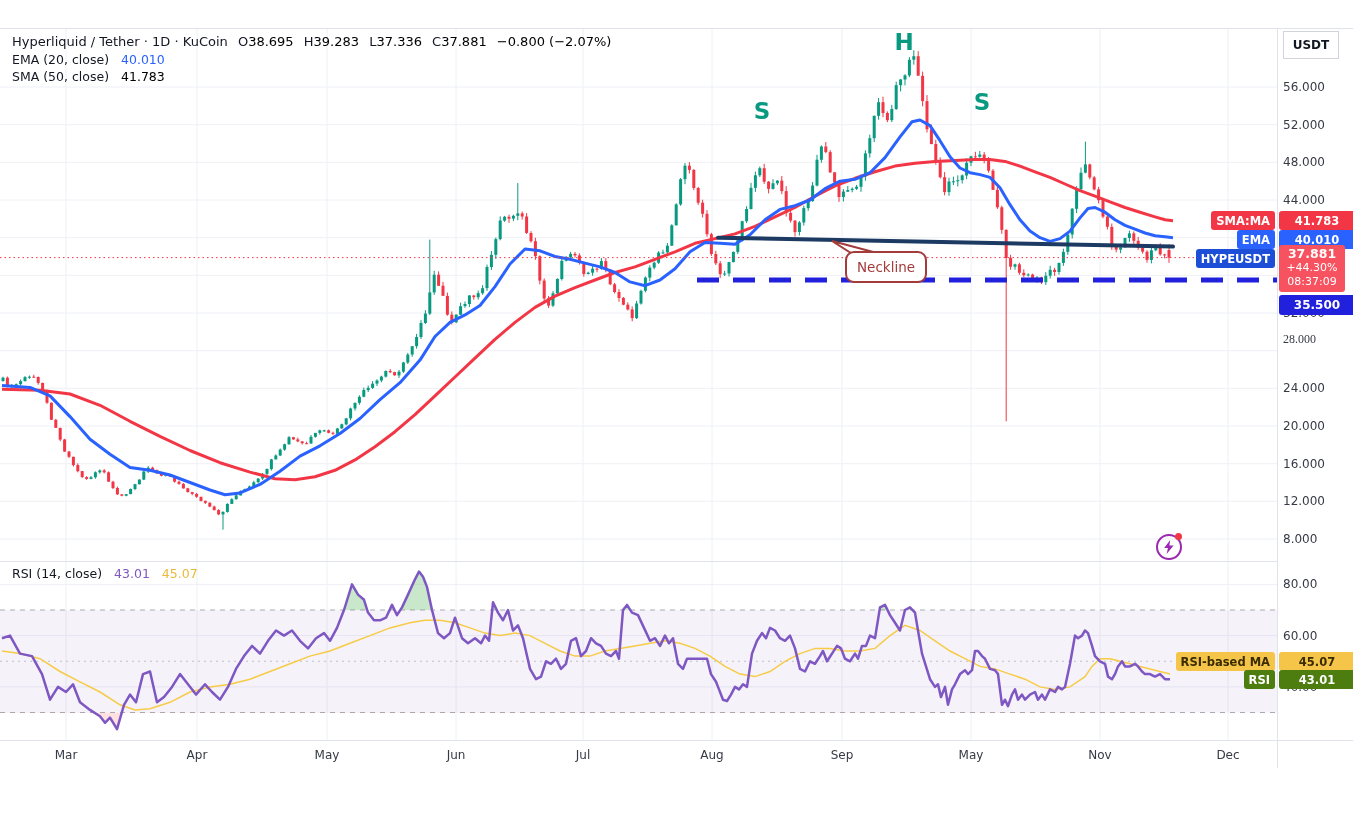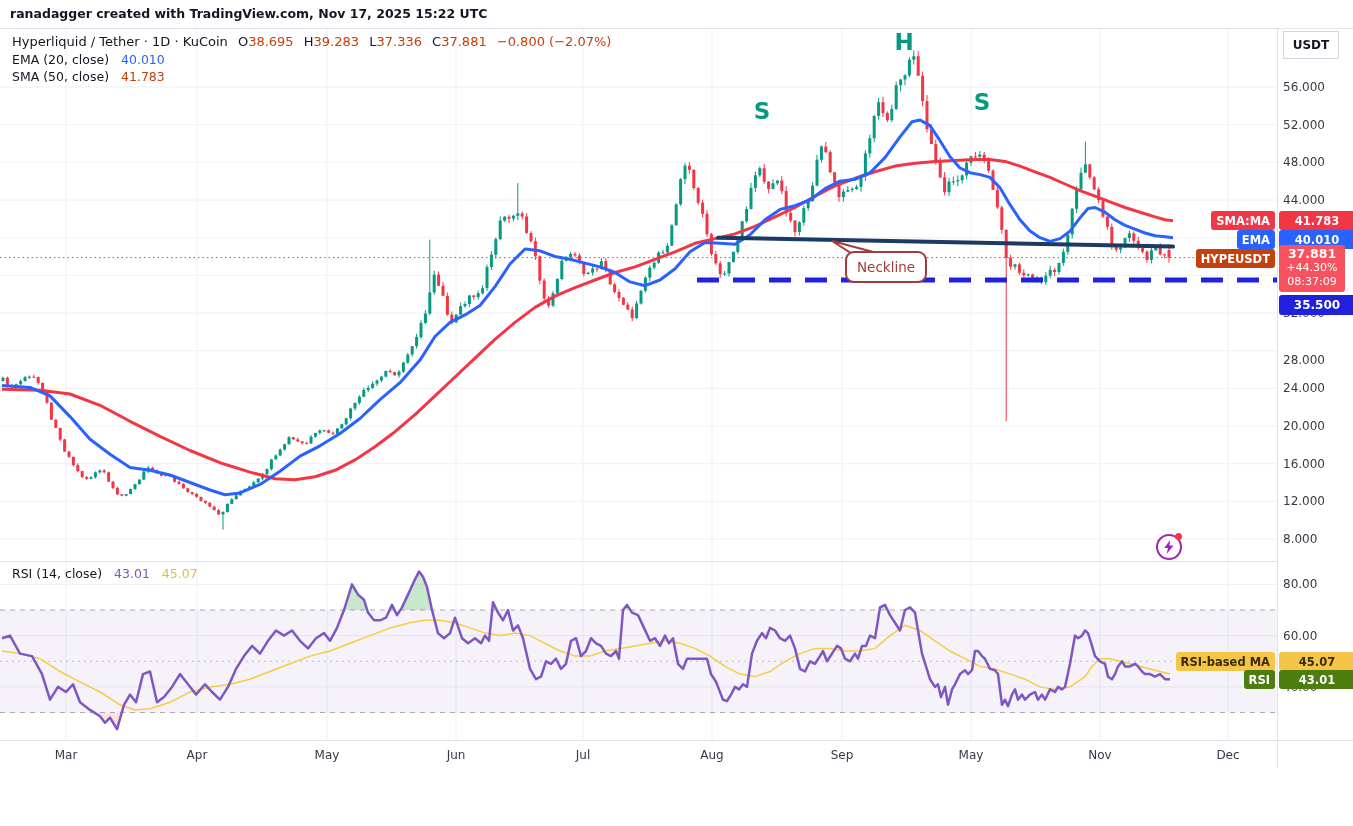--- a/index.html
+++ b/index.html
@@ -4,39 +4,39 @@
 <style>
   html,body{margin:0;padding:0;background:#fff;width:1353px;height:826px;overflow:hidden;
     font-family:"DejaVu Sans","Liberation Sans",sans-serif;-webkit-font-smoothing:antialiased;}
   #stage{position:relative;width:1353px;height:826px;background:#fff;}
   #chart-svg{position:absolute;left:0;top:0;z-index:1;}
   .hdr{position:absolute;left:10px;top:6px;font-size:12.5px;font-weight:700;color:#131722;z-index:5;}
   .frame-line{position:absolute;background:#e0e3eb;z-index:2;}
   
   .legend{position:absolute;z-index:6;font-size:13px;color:#131722;white-space:nowrap;}
   .legend .k{color:#131722;margin-left:6px;}
-  .legend .red{color:#c2410c;}
+  .legend .red{color:#000000;}
   .legend .blue{color:#2962ff;}
   .legend .purple{color:#7e57c2;}
   .legend .yellow{color:#f0b90b;}
   .legend.sub{font-size:12.5px;}
   
   .tick{position:absolute;font-size:12px;color:#363a45;z-index:4;left:1283px;transform:translateY(-50%);}
   .mtick{position:absolute;font-size:12px;color:#363a45;z-index:4;top:748px;transform:translateX(-50%);}
   .currency-btn{position:absolute;left:1283px;top:31px;width:54px;height:26px;z-index:6;
      border:1px solid #d1d4dc;border-radius:0;background:#fff;color:#131722;font-size:12px;
      font-weight:600;display:flex;align-items:center;justify-content:center;}
   
   .badge{position:absolute;z-index:7;font-size:11.5px;font-weight:700;color:#fff;border-radius:3px;
      padding:2px 5px;display:flex;align-items:center;justify-content:center;white-space:nowrap;}
   .tag{right:78px;}
   .val{left:1279px;width:66px;}
   .bg-smared{background:#f23645;}
   .bg-blue{background:#2962ff;}
-  .bg-hred{background:#c2410c;}
+  .bg-hred{background:#1d4ed8;}
   .bg-dblue{background:#2020dd;}
   .bg-yellow{background:#f5c54a;color:#3a2c00;}
   .bg-purple{background:#4d7c0f;}
   .price-badge{position:absolute;left:1279px;top:245px;width:66px;z-index:7;background:#f7525f;
      border-radius:3px;color:#fff;text-align:center;padding:2px 0 3px 0;line-height:14px;}
   .price-badge .big{font-size:12.5px;font-weight:700;}
   .price-badge .sm{font-size:11px;font-weight:400;}
   
   .shs{position:absolute;z-index:6;color:#089981;font-weight:700;font-size:23px;transform:translate(-50%,-50%);}
   .callout{position:absolute;z-index:6;background:#fff;border:2px solid #a33b3b;border-radius:9px;
@@ -44,21 +44,20 @@
   .watermark-ic{position:absolute;z-index:6;width:22px;height:22px;border:2px solid #9c27b0;border-radius:50%;
      display:flex;align-items:center;justify-content:center;}
   .watermark-dot{position:absolute;z-index:7;width:7px;height:7px;border-radius:50%;background:#f23645;}
   
   .logobar{position:absolute;left:0;top:768px;width:1353px;height:58px;background:#fff;z-index:5;}
 </style>
 </head>
 <body>
 <div id="stage">
 
-<div class="hdr">ranadagger created with TradingView.com, Nov 17, 2025 15:22 UTC</div>
 
 <div id="chart-svg"><svg width="1353" height="826" xmlns="http://www.w3.org/2000/svg">
         <defs>
           <clipPath id="pclip">
             <rect x="0" y="30" width="1277" height="529"></rect>
           </clipPath>
 <clipPath id="rclip">
             <rect x="0" y="563" width="1277" height="176"></rect>
           </clipPath>
 <clipPath id="obclip">
@@ -674,21 +673,21 @@
   <span class="yellow" style="margin-left:8px;color:#e8b93c;">45.07</span>
 </div>
 
 <div class="currency-btn">USDT</div>
 <div id="price-ticks">
       <div class="tick" style="top: 87px;">56.000</div>
       <div class="tick" style="top: 124.667px;">52.000</div>
       <div class="tick" style="top: 162.333px;">48.000</div>
       <div class="tick" style="top: 200px;">44.000</div>
       <div class="tick" style="top: 313px;">32.000</div>
-      <div class="tick" style="top: 360px;">28.000</div>
+      <div class="tick" style="top: 339px; font-family: Liberation Serif, serif;">28.000</div>
       <div class="tick" style="top: 388.333px;">24.000</div>
       <div class="tick" style="top: 426px;">20.000</div>
       <div class="tick" style="top: 463.667px;">16.000</div>
       <div class="tick" style="top: 501.333px;">12.000</div>
       <div class="tick" style="top: 539px;">8.000</div>
     </div>
 <div id="rsi-ticks">
       <div class="tick" style="top: 584.375px;">80.00</div>
       <div class="tick" style="top: 635.625px;">60.00</div>
       <div class="tick" style="top: 686.875px;">40.00</div>

